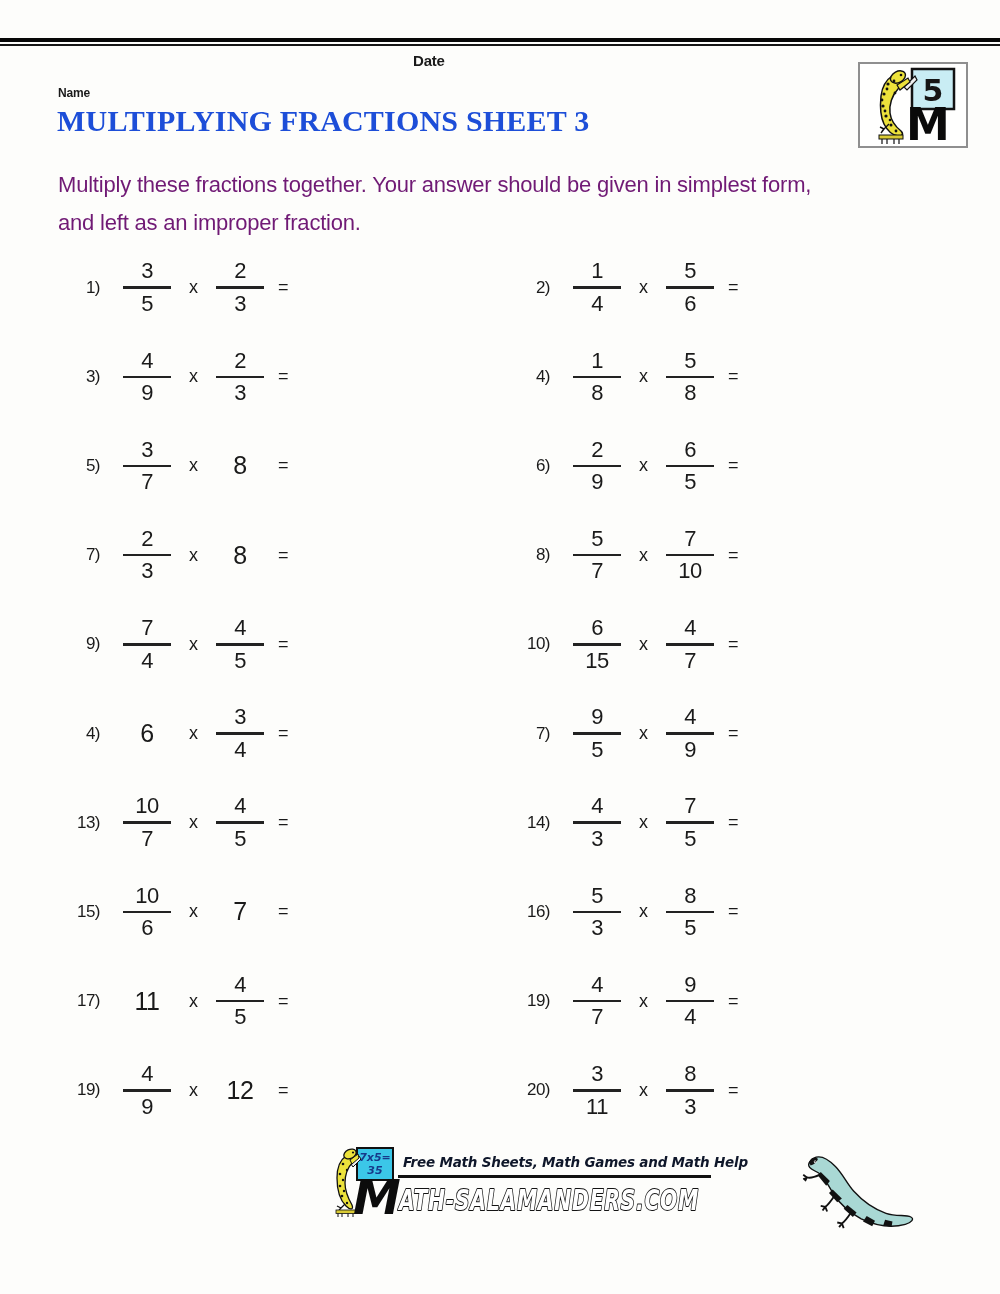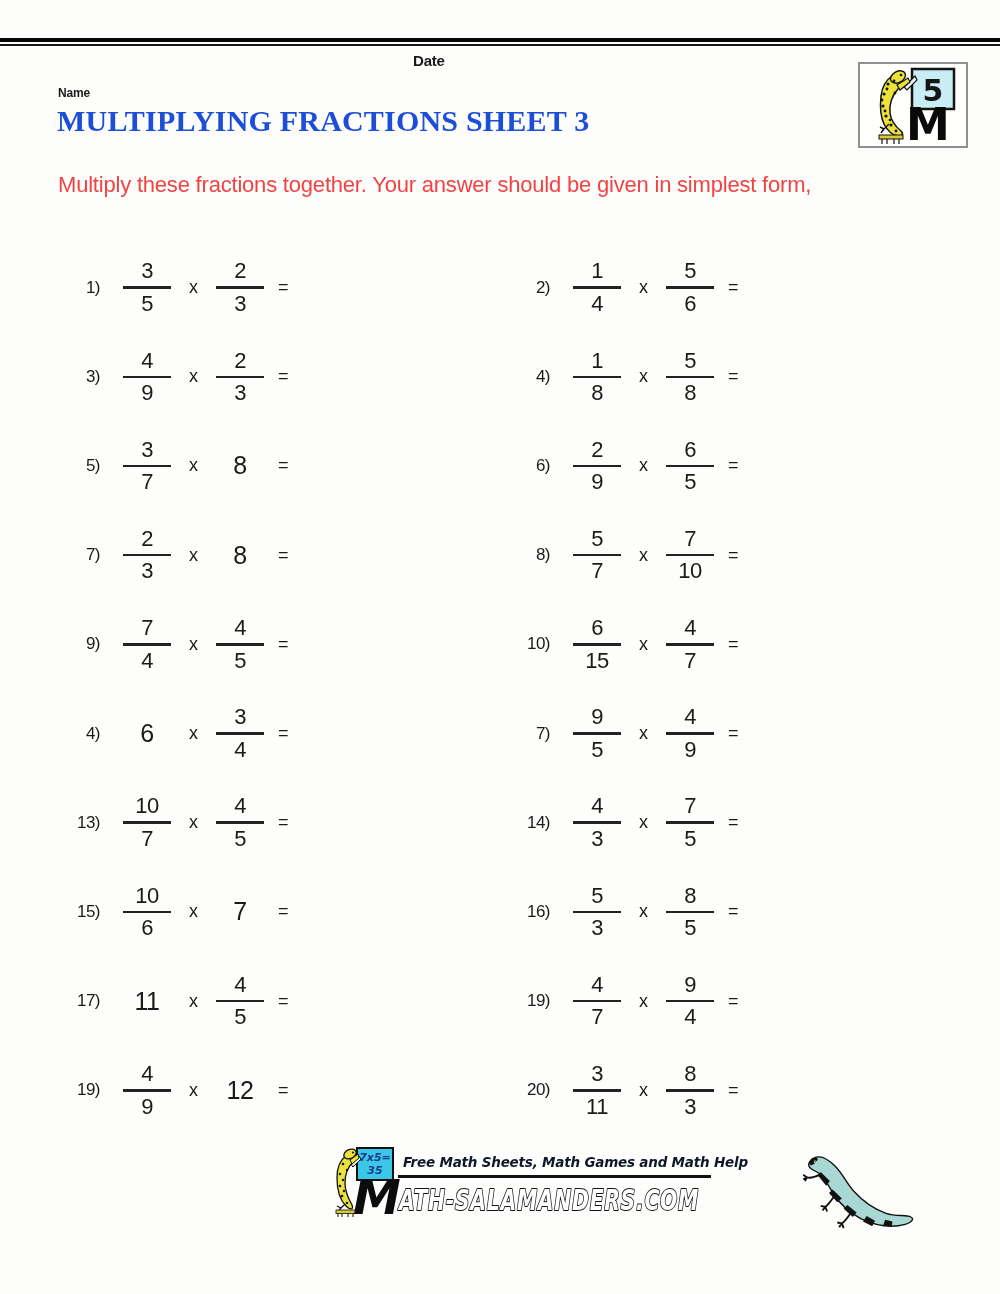--- a/index.html
+++ b/index.html
@@ -22,21 +22,21 @@
   }
   .badge svg { display:block; }
 
   .page-title {
     position:absolute; left:57px; top:104px;
     font-family:"Liberation Serif", serif; font-size:30px; font-weight:600;
     color:#1d4ed8; letter-spacing:0.2px; white-space:nowrap;
   }
   .instructions {
     position:absolute; left:58px; top:166px;
-    font-size:22px; line-height:38px; letter-spacing:-0.2px; color:#ef4444;
+    font-size:22px; line-height:38px; letter-spacing:-0.2px; color:#701a75;
   }
 
   .problems-grid {
     position:absolute; left:64px; top:243px;
     display:grid; grid-template-columns:450px auto;
   }
   .problem { display:flex; align-items:center; height:89.2px; }
   .p-label { width:36px; text-align:right; margin-right:13px; font-size:17px; letter-spacing:-0.5px; }
   .operand { display:inline-flex; margin:0 10px; }
   .fraction { display:inline-flex; flex-direction:column; align-items:center; min-width:48px; }
@@ -100,20 +100,21 @@
         <rect x="19" y="71" width="24" height="4" fill="#d9cb35" stroke="#111" stroke-width="1"></rect>
         <path d="M22,75 L22,80 M27,75 L27,80 M34,75 L34,80 M39,75 L39,80" stroke="#111" stroke-width="1.2"></path>
       </g>
     </svg>
   </div>
 
   <div class="page-title">MULTIPLYING FRACTIONS SHEET 3</div>
 
   <div class="instructions">
     <div>Multiply these fractions together. Your answer should be given in simplest form,</div>
+    <div>and left as an improper fraction.</div>
   </div>
 
   <div class="problems-grid">
     <div class="problem">
       <span class="p-label">1)</span>
       <span class="operand">
         <span class="fraction">
           <span class="num">3</span>
           <span class="bar"></span>
           <span class="den">5</span>

